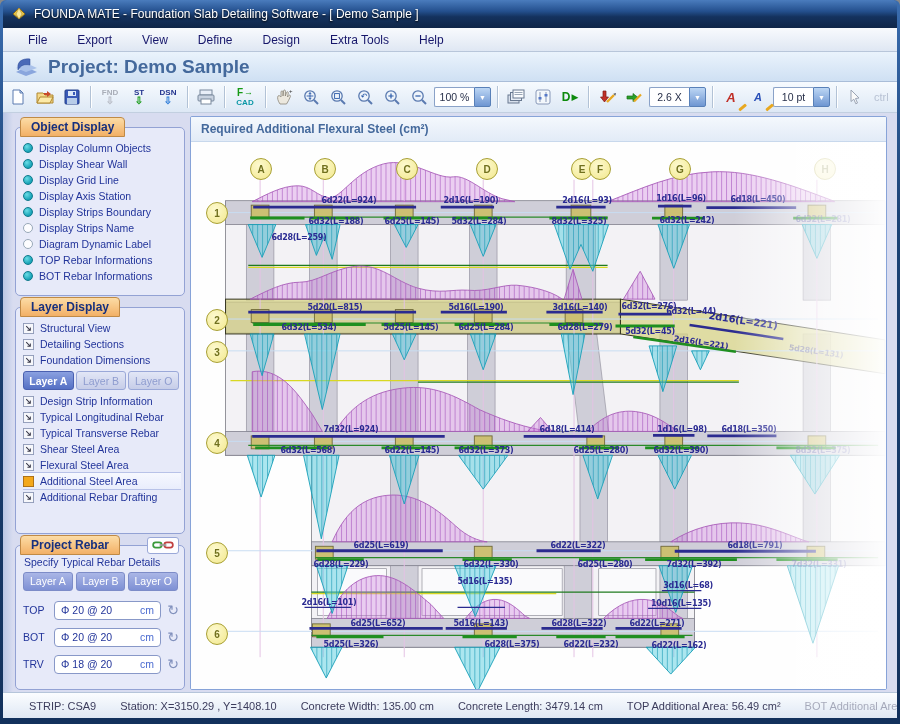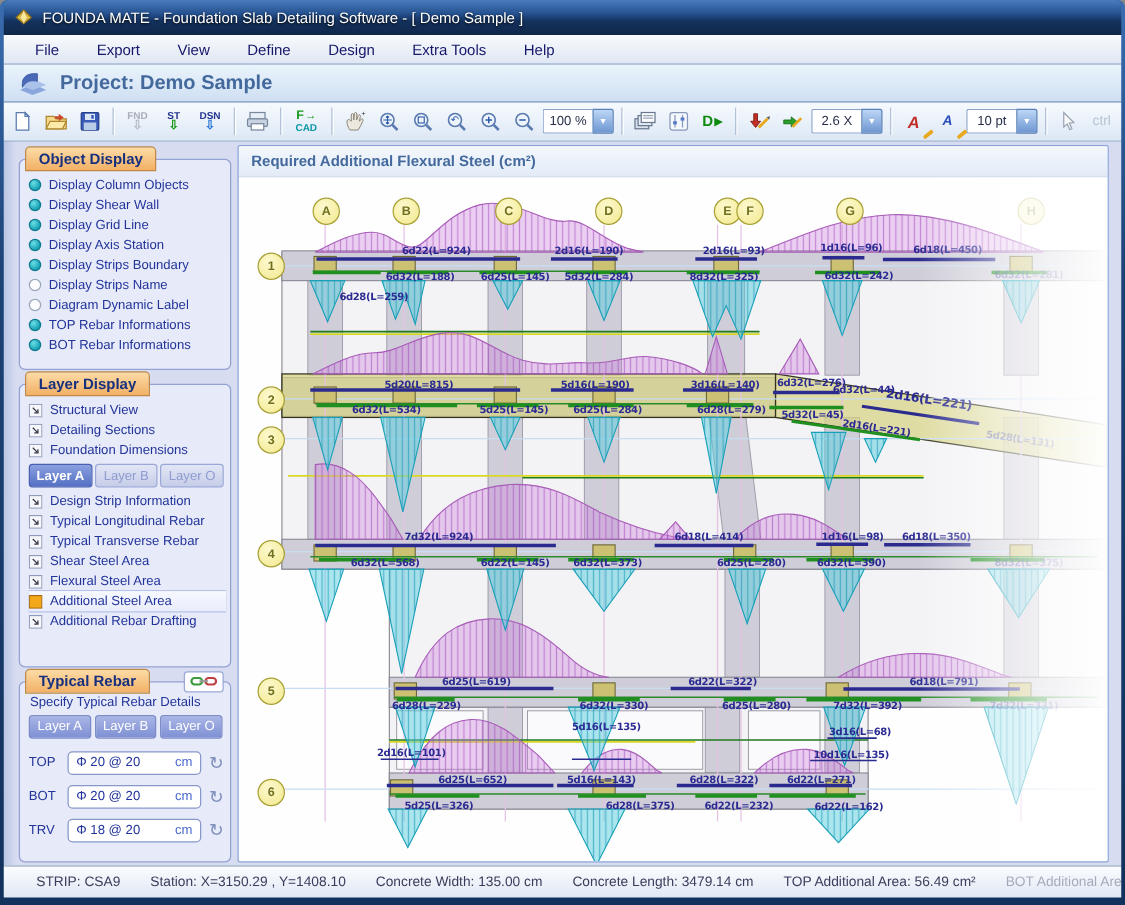--- a/index.html
+++ b/index.html
@@ -7,21 +7,21 @@
   .win{width:900px;height:724px;background:linear-gradient(#3a6db0,#1c4376 30%,#12315c);padding:0 3px 6px 3px;border-radius:6px 6px 0 0;position:relative;overflow:hidden}
   
   .titlebar{height:28px;display:flex;align-items:center;gap:7px;padding-left:8px;
     background:linear-gradient(#4a7cbd 0%,#24508e 40%,#14325e 60%,#0f2648 100%);border-radius:5px 5px 0 0}
   .title-text{color:#fff;font-size:12px;text-shadow:0 1px 2px #000}
   
   .menubar{height:24px;background:linear-gradient(#f8fafd,#dfe7f3);border-bottom:1px solid #b8c6da;display:flex;align-items:center;padding-left:10px}
   .menu-item{padding:4px 15px;font-size:12px;color:#16166a;cursor:default}
   
   .projectbar{height:30px;background:linear-gradient(#eaf3fc,#cfe0f3);border-bottom:1px solid #a9bdd8;display:flex;align-items:center;gap:9px;padding-left:10px}
-  .proj-title{font-size:16px;font-weight:bold;color:#44699c}
+  .proj-title{font-size:19px;font-weight:bold;color:#44699c}
   
   .toolbar{height:31px;background:linear-gradient(#f6fafe,#dde8f5);display:flex;align-items:center;gap:3px;padding:2px 3px;border-bottom:1px solid #c2cfe0}
   .tbtn{min-width:24px;height:25px;display:flex;align-items:center;justify-content:center;border-radius:3px;flex:none}
   .tsep{width:1px;height:22px;background:#b2c2d6;box-shadow:1px 0 0 #fff;margin:0 3px;flex:none}
   .tb-stack{display:flex;flex-direction:column;align-items:center;line-height:1;width:26px}
   .stack-t{font-size:8px;font-weight:bold;color:#23348e}
   .stack-a{font-size:10px;font-weight:bold;margin-top:-1px}
   .gray-t{color:#a9aeb8}.green-a{color:#169a16}.blue-a{color:#2a7ad8}.gray-a{color:#b8bcc6}
   .fcad{display:flex;flex-direction:column;align-items:center;line-height:1;width:28px}
   .fcad .f{color:#169a16;font-weight:bold;font-size:10px}
@@ -412,21 +412,21 @@
                   <rect x="0.5" y="0.5" width="11" height="11" fill="#f6f7fb" stroke="#8f9ab8"></rect>
                   <path d="M3.5 3.5 L8 8 M8 4.8 V8 H4.8" stroke="#3a3a4a" stroke-width="1.1" fill="none"></path>
                 </svg>
               </span>
               <span class="sb-label">Additional Rebar Drafting</span>
             </div>
           </div>
       </div>
 
       <div class="panel" style="height:146px">
-        <span class="ptab">Typical Rebar</span>
+        <span class="ptab">Project Rebar</span>
         <span class="linkbox">
           <svg viewBox="0 0 26 14" width="24" height="12">
               <rect x="1.5" y="4" width="10" height="6" rx="3" fill="none" stroke="#3a9a3a" stroke-width="2"></rect>
               <rect x="14.5" y="4" width="10" height="6" rx="3" fill="none" stroke="#c04040" stroke-width="2"></rect>
               <line x1="9" y1="7" x2="17" y2="7" stroke="#999" stroke-width="2"></line>
             </svg>
         </span>
         <div class="tr-sub">Specify Typical Rebar Details</div>
         <div class="tr-tabs" id="tr-tabs">
             <div class="tr-btn">Layer A</div>

